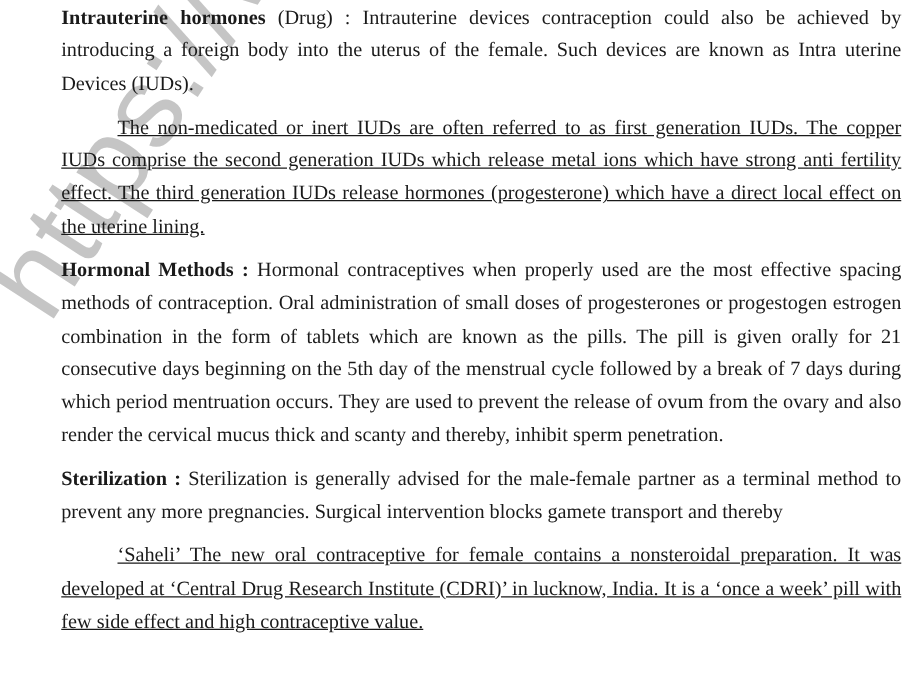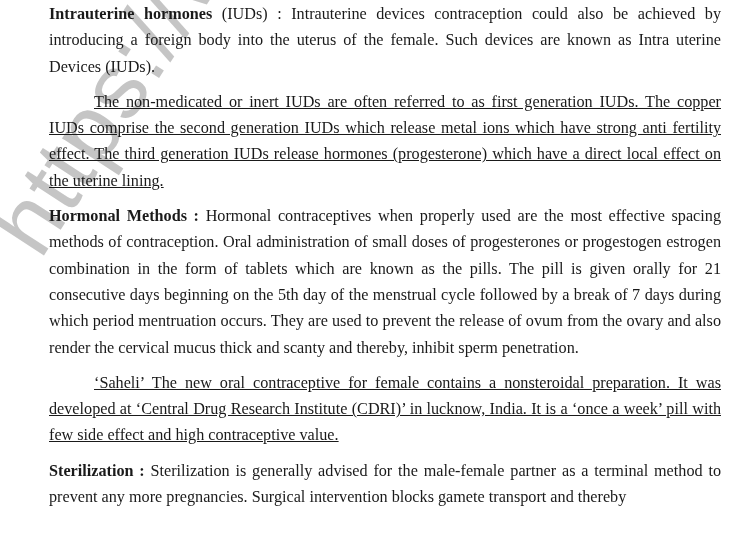--- a/index.html
+++ b/index.html
@@ -52,23 +52,23 @@
     }
     .page { z-index: 1; }
   </style>
 </head>
 <body>
 
 <div class="watermark">https://www.stud</div>
 
 <div class="page">
 
-  <p class="para"><span class="heading">Intrauterine hormones</span><span> (IUDs) : </span><span>Intrauterine devices contraception could also be achieved by introducing a foreign body into the uterus of the female. Such devices are known as Intra uterine Devices  (IUDs).</span></p>
+  <p class="para"><span class="heading">Intrauterine hormones</span><span> (Drug) : </span><span>Intrauterine devices contraception could also be achieved by introducing a foreign body into the uterus of the female. Such devices are known as Intra uterine Devices  (IUDs).</span></p>
 
   <p class="para indent"><span>The non-medicated or inert IUDs are often referred to as first generation IUDs. The copper IUDs comprise the second generation IUDs which release metal ions which have strong anti fertility effect. The third generation IUDs release hormones (progesterone) which have a direct local effect on the uterine lining.</span></p>
 
   <p class="para"><span class="heading">Hormonal Methods :</span><span> Hormonal contraceptives when properly used are the most effective spacing methods of contraception. Oral administration of small doses of progesterones or progestogen estrogen combination in the form of tablets which are known as the pills. The pill is given orally for 21 consecutive days beginning on the 5th day of the menstrual cycle followed by a break of 7 days during which period mentruation occurs. They are used to prevent the release of ovum from the ovary and also render the cervical mucus thick and scanty and thereby, inhibit sperm penetration.</span></p>
 
+  <p class="para"><span class="heading">Sterilization :</span><span> Sterilization is generally advised for the male-female partner as a terminal method to prevent any more pregnancies. Surgical intervention blocks gamete transport and thereby</span></p>
+
   <p class="para indent"><span>‘Saheli’ The new oral contraceptive for female contains a nonsteroidal preparation. It was developed at ‘Central Drug Research Institute (CDRI)’ in lucknow, India. It is a ‘once a week’ pill with few side effect and high contraceptive value.</span></p>
-
-  <p class="para"><span class="heading">Sterilization :</span><span> Sterilization is generally advised for the male-female partner as a terminal method to prevent any more pregnancies. Surgical intervention blocks gamete transport and thereby</span></p>
 
 </div>
 
 </body></html>

